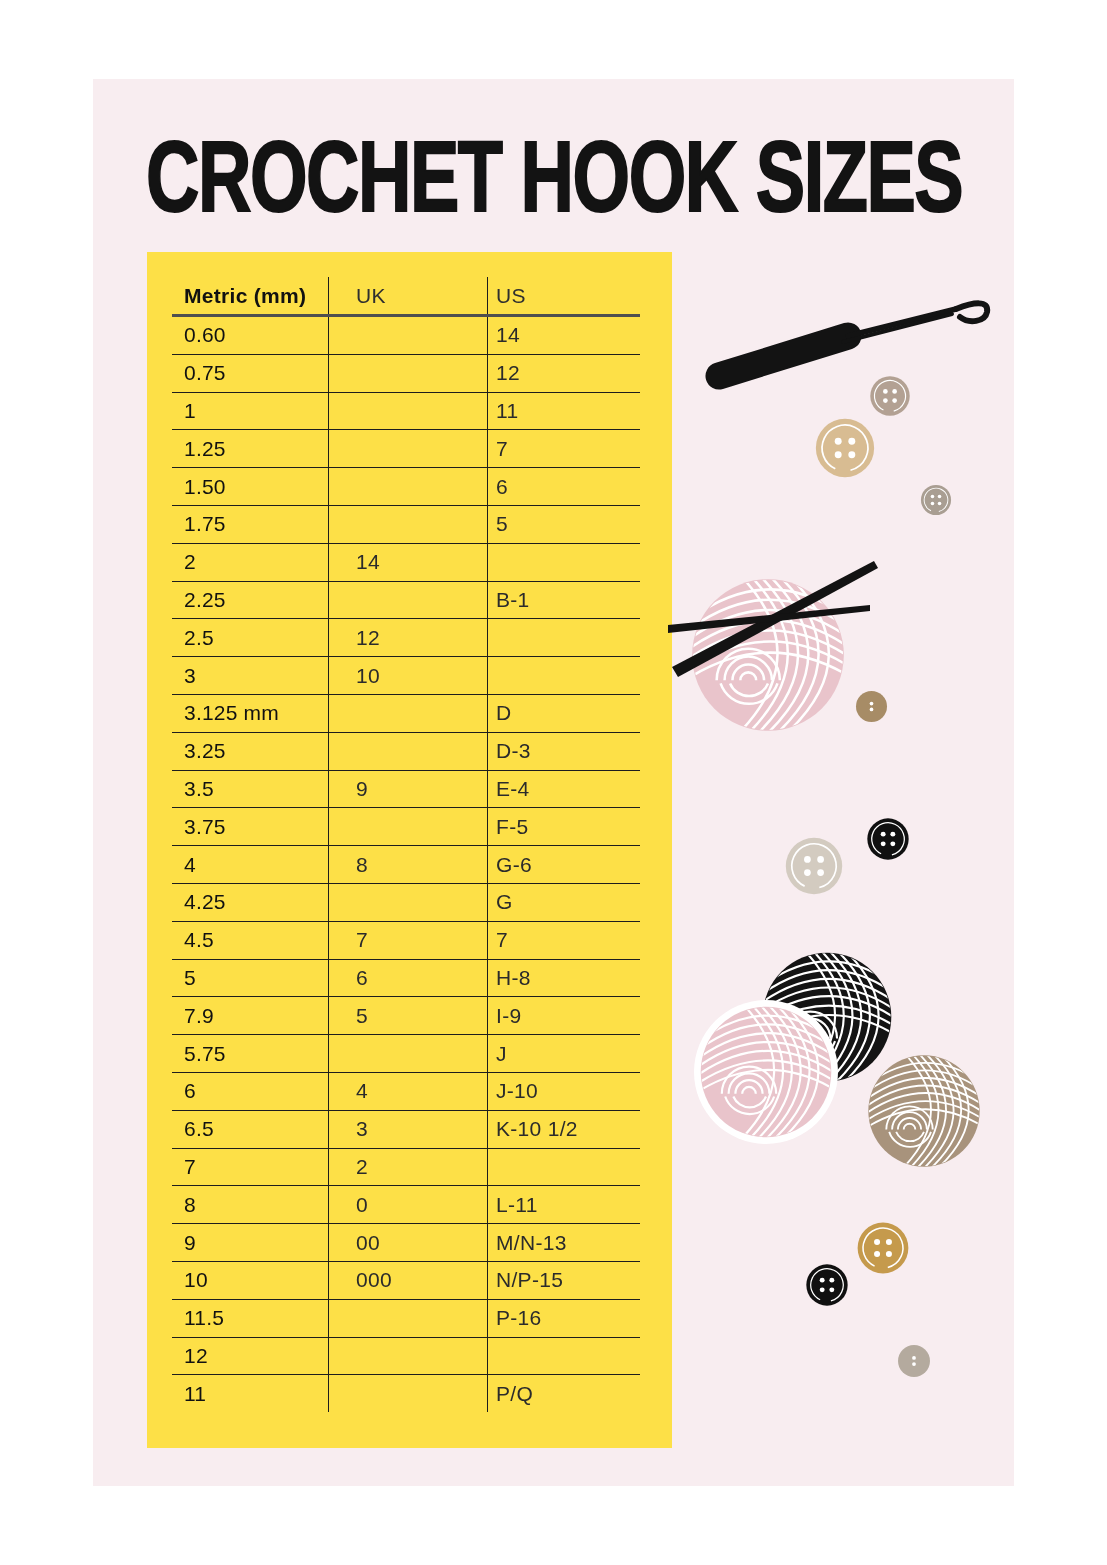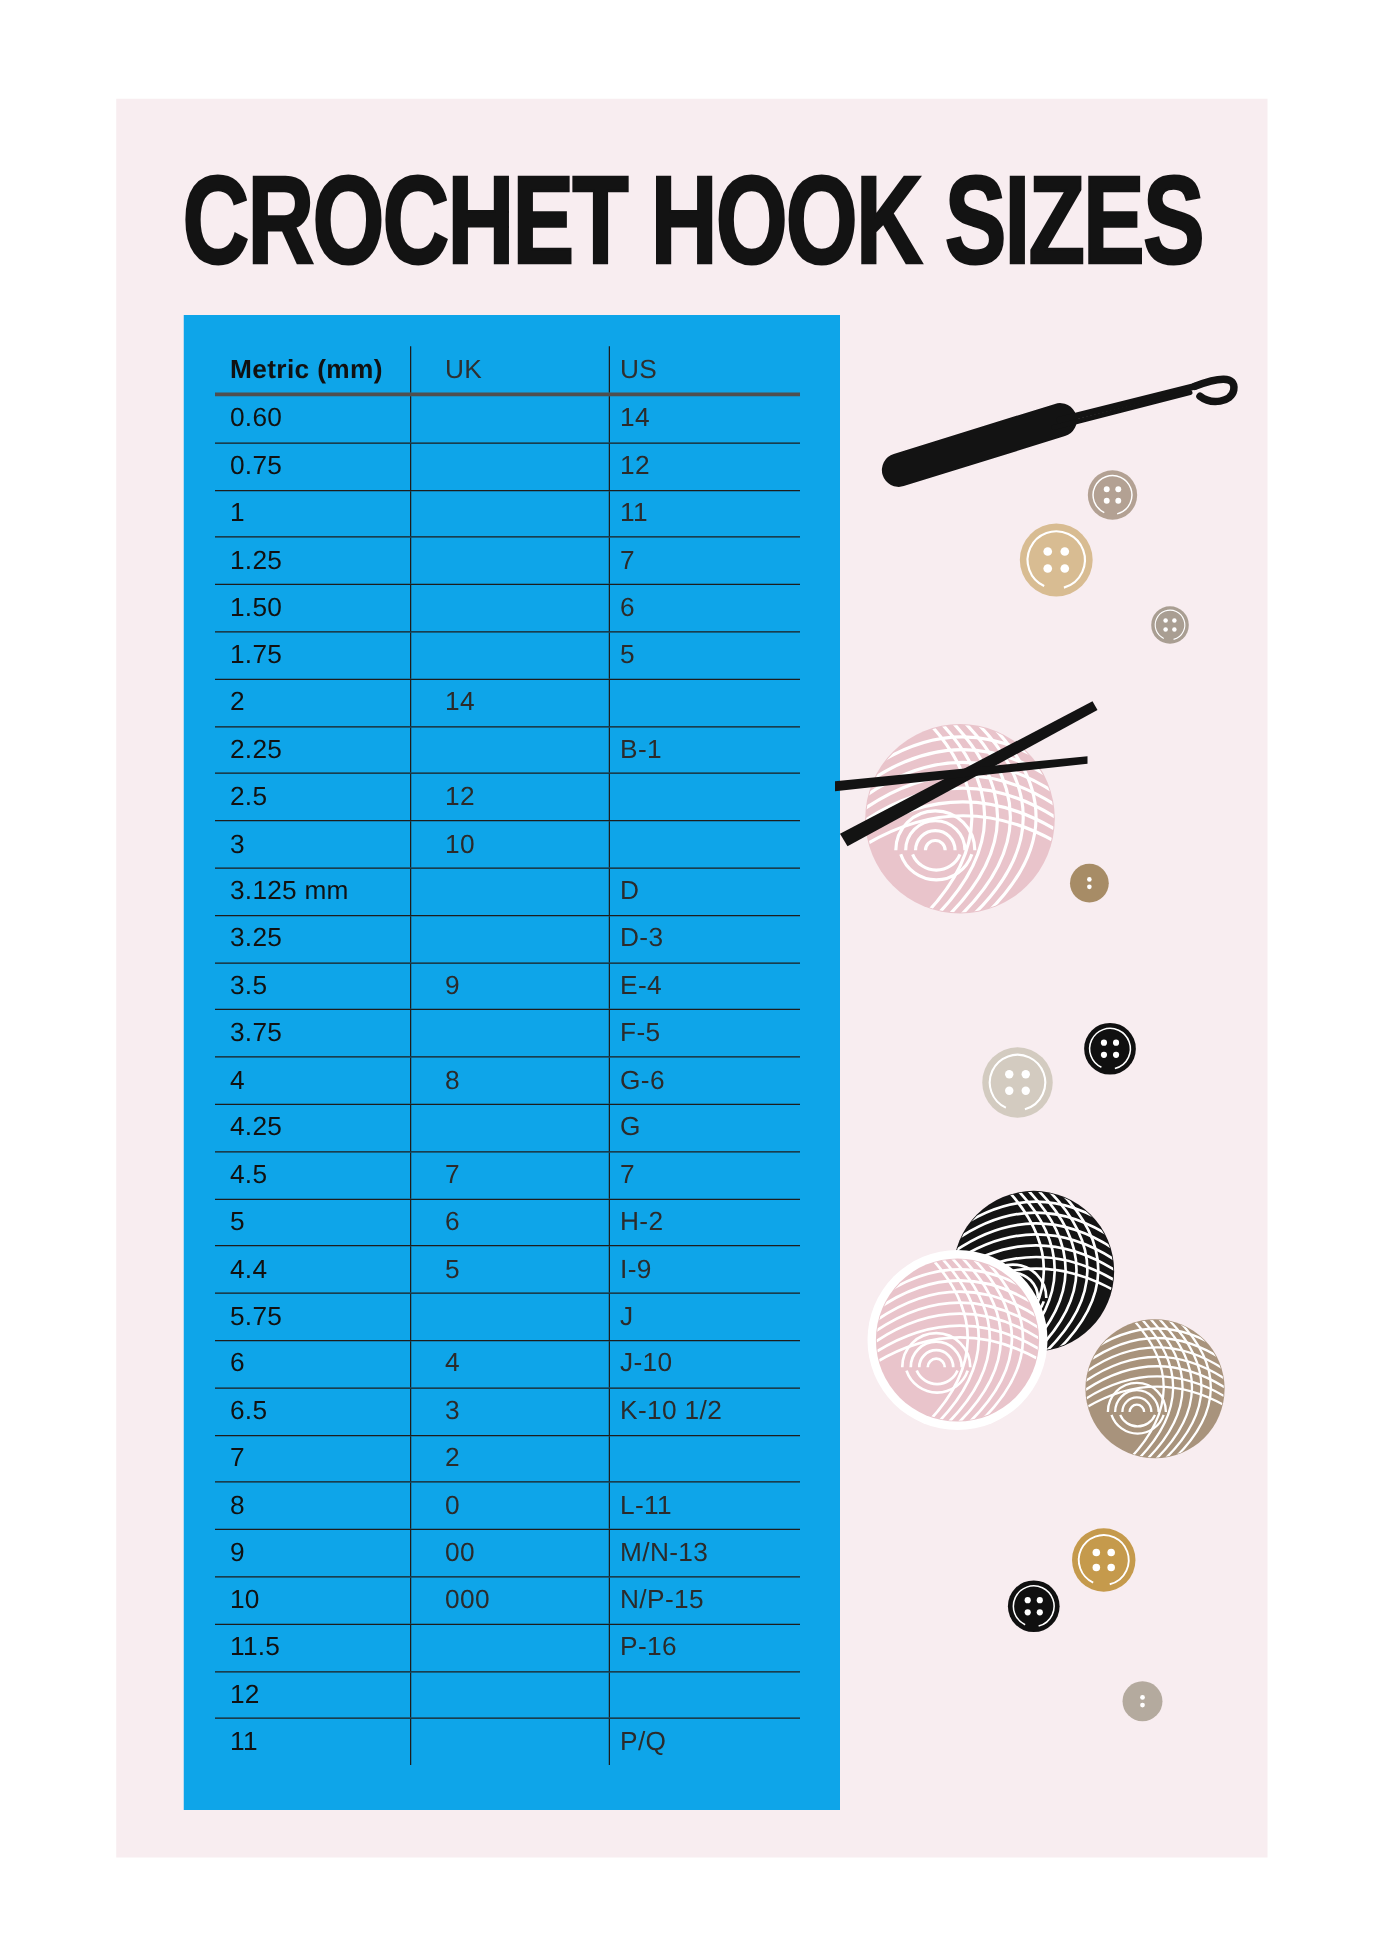--- a/index.html
+++ b/index.html
@@ -12,21 +12,21 @@
     background:#f8edf0;
   }
   .title{
     position:absolute;left:146px;top:126px;
     font-size:100px;line-height:1;font-weight:700;letter-spacing:-2px;
     color:#131313;-webkit-text-stroke:2px #131313;
     transform:scaleX(.74);transform-origin:left top;white-space:nowrap;
   }
   .card{
     position:absolute;left:147px;top:252px;width:525px;height:1196px;
-    background:#0ea5e9;box-sizing:border-box;
+    background:#fde047;box-sizing:border-box;
     padding:25px 32px 0 25px;
   }
   .thead,.row{display:flex;}
   .thead{height:37px;border-bottom:3px solid #4f4f4f;}
   .row{height:36.8px;border-bottom:1.6px solid #1d1d1d;}
   .row:last-child{border-bottom:none;}
   .cell,.th{box-sizing:border-box;display:flex;align-items:center;overflow:hidden;}
   .col1{width:156px;padding-left:12px;}
   .col2{width:159px;padding-left:27px;border-left:1.8px solid #1d1d1d;}
   .col3{width:153px;padding-left:8px;border-left:1.8px solid #1d1d1d;}
@@ -178,24 +178,24 @@
     <div class="cell col3 c-us">G</div>
   </div>
       <div class="row">
     <div class="cell col1 c-metric">4.5</div>
     <div class="cell col2 c-uk">7</div>
     <div class="cell col3 c-us">7</div>
   </div>
       <div class="row">
     <div class="cell col1 c-metric">5</div>
     <div class="cell col2 c-uk">6</div>
-    <div class="cell col3 c-us">H-2</div>
-  </div>
-      <div class="row">
-    <div class="cell col1 c-metric">4.4</div>
+    <div class="cell col3 c-us">H-8</div>
+  </div>
+      <div class="row">
+    <div class="cell col1 c-metric">7.9</div>
     <div class="cell col2 c-uk">5</div>
     <div class="cell col3 c-us">I-9</div>
   </div>
       <div class="row">
     <div class="cell col1 c-metric">5.75</div>
     <div class="cell col2 c-uk"></div>
     <div class="cell col3 c-us">J</div>
   </div>
       <div class="row">
     <div class="cell col1 c-metric">6</div>

